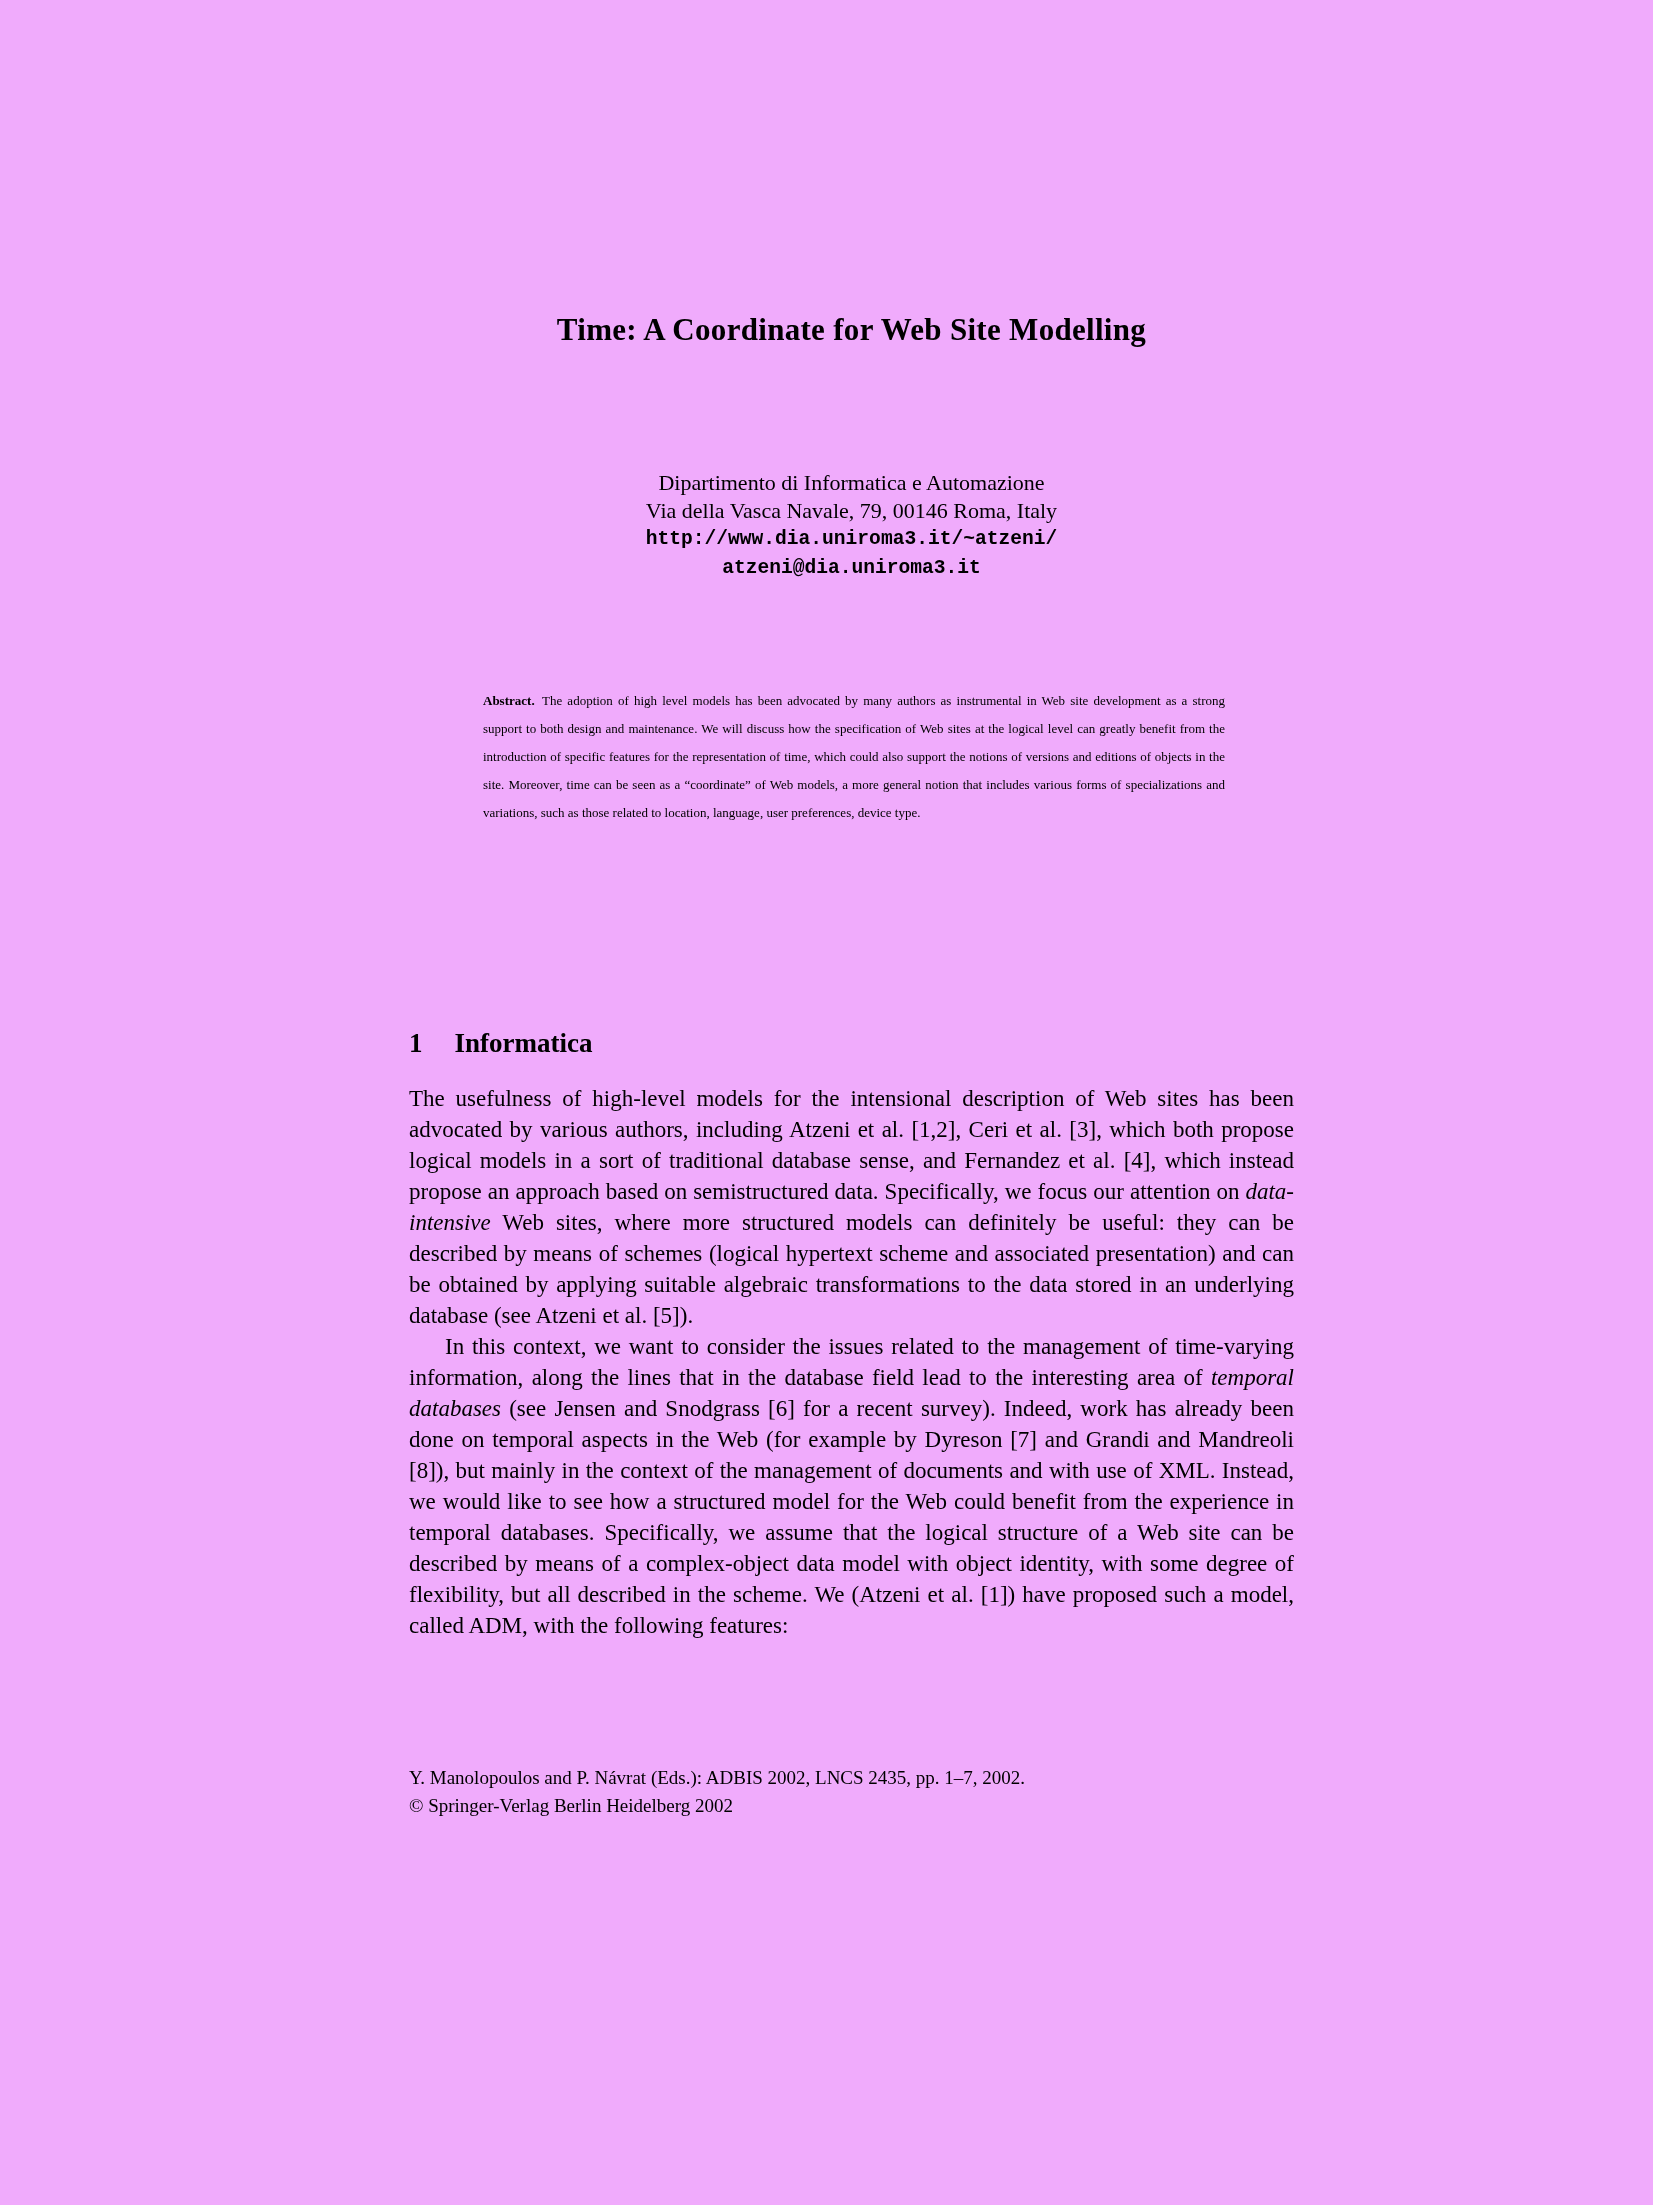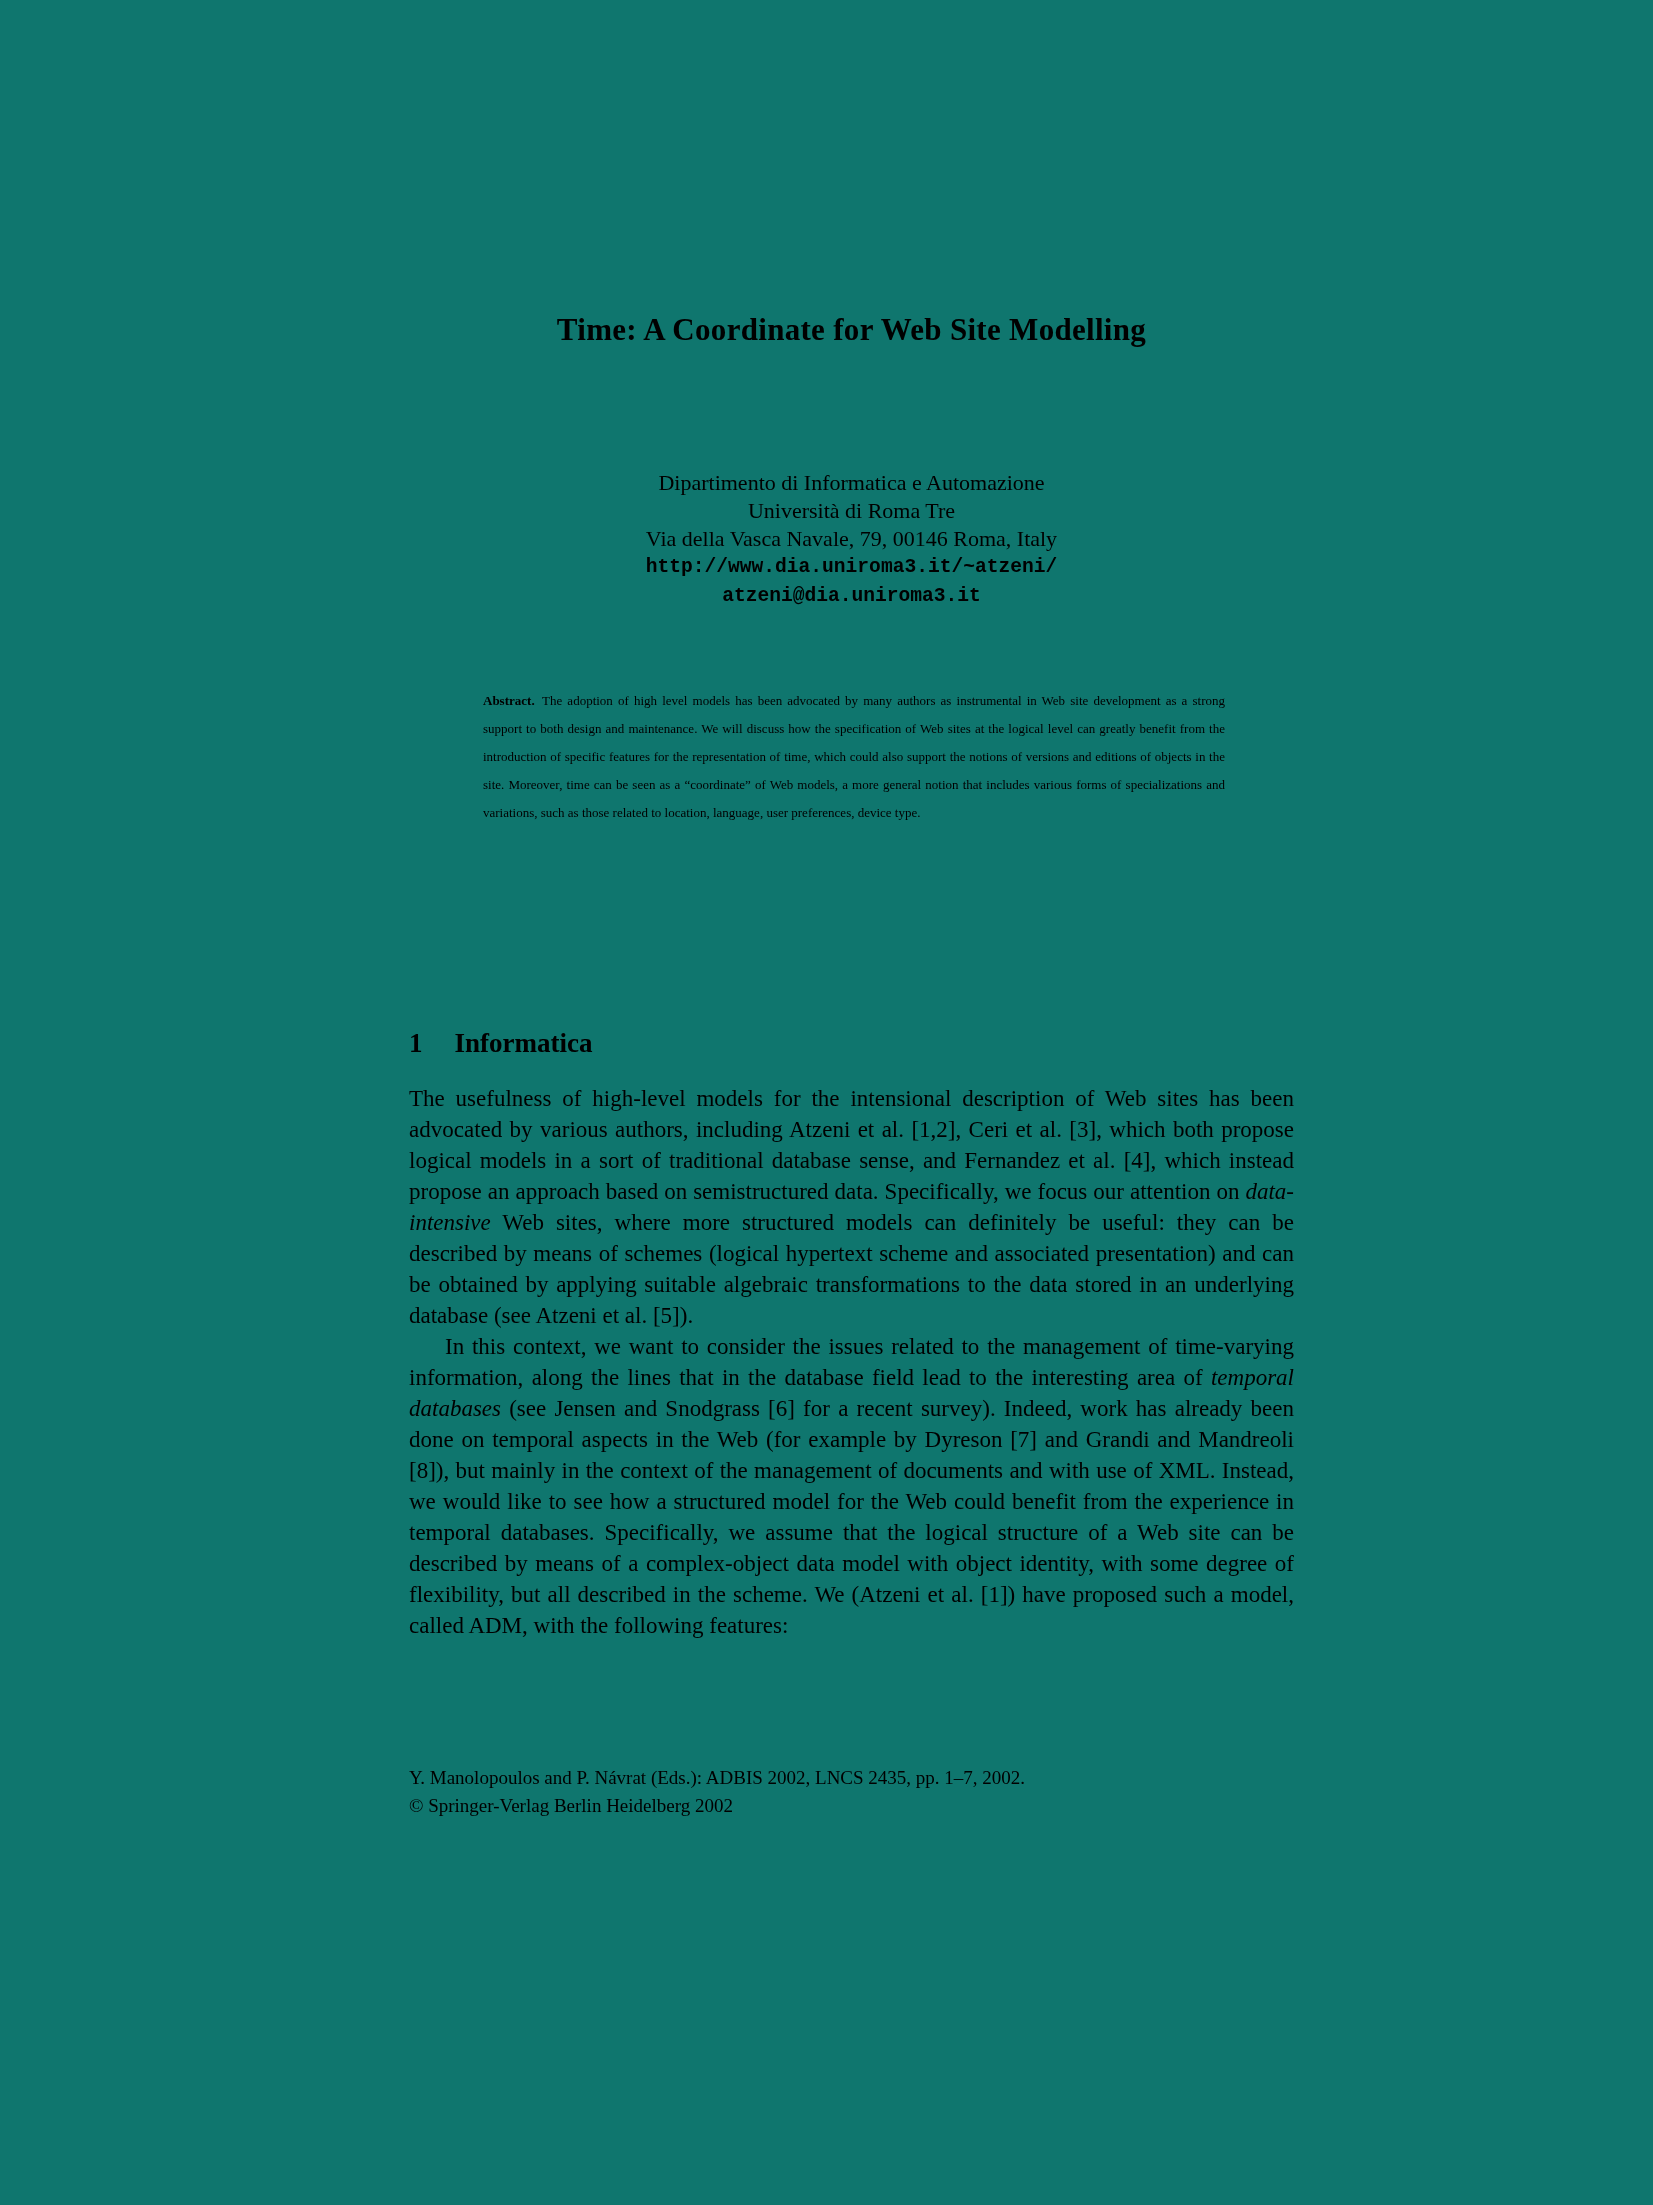--- a/index.html
+++ b/index.html
@@ -1,20 +1,20 @@
 <!DOCTYPE html>
 <html style="font-size:9.8px"><head>
 <meta charset="utf-8">
 <style>
   html,body{margin:0;padding:0;background:#ffffff;}
   .page{
     position:relative;
     width:1654px;
     height:2205px;
-    background:#0f766e;
+    background:#f0abfc;
     color:#000000;
     font-family:"Liberation Serif","DejaVu Serif",serif;
     overflow:hidden;
   }
   .column{
     position:absolute;
     left:409px; top:0;
     width:885px; height:2205px;
   }
   .title{
@@ -69,21 +69,20 @@
 <body>
 
 <div class="page">
   <div class="column">
 
     <div class="title">Time: A Coordinate for Web Site Modelling</div>
 
 
     <div class="affiliation">
       <div>Dipartimento di Informatica e Automazione</div>
-      <div>Università di Roma Tre</div>
       <div>Via della Vasca Navale, 79, 00146 Roma, Italy</div>
       <div class="mono">http://www.dia.uniroma3.it/~atzeni/</div>
       <div class="mono">atzeni@dia.uniroma3.it</div>
     </div>
 
     <div class="abstract">
       <span class="abstract-label">Abstract.</span><span>The adoption of high level models has been advocated by many authors as instrumental in Web site development as a strong support to both design and maintenance. We will discuss how the specification of Web sites at the logical level can greatly benefit from the introduction of specific features for the representation of time, which could also support the notions of versions and editions of objects in the site. Moreover, time can be seen as a “coordinate” of Web models, a more general notion that includes various forms of specializations and variations, such as those related to location, language, user preferences, device type.</span>
     </div>
 
     <div class="section-heading">

